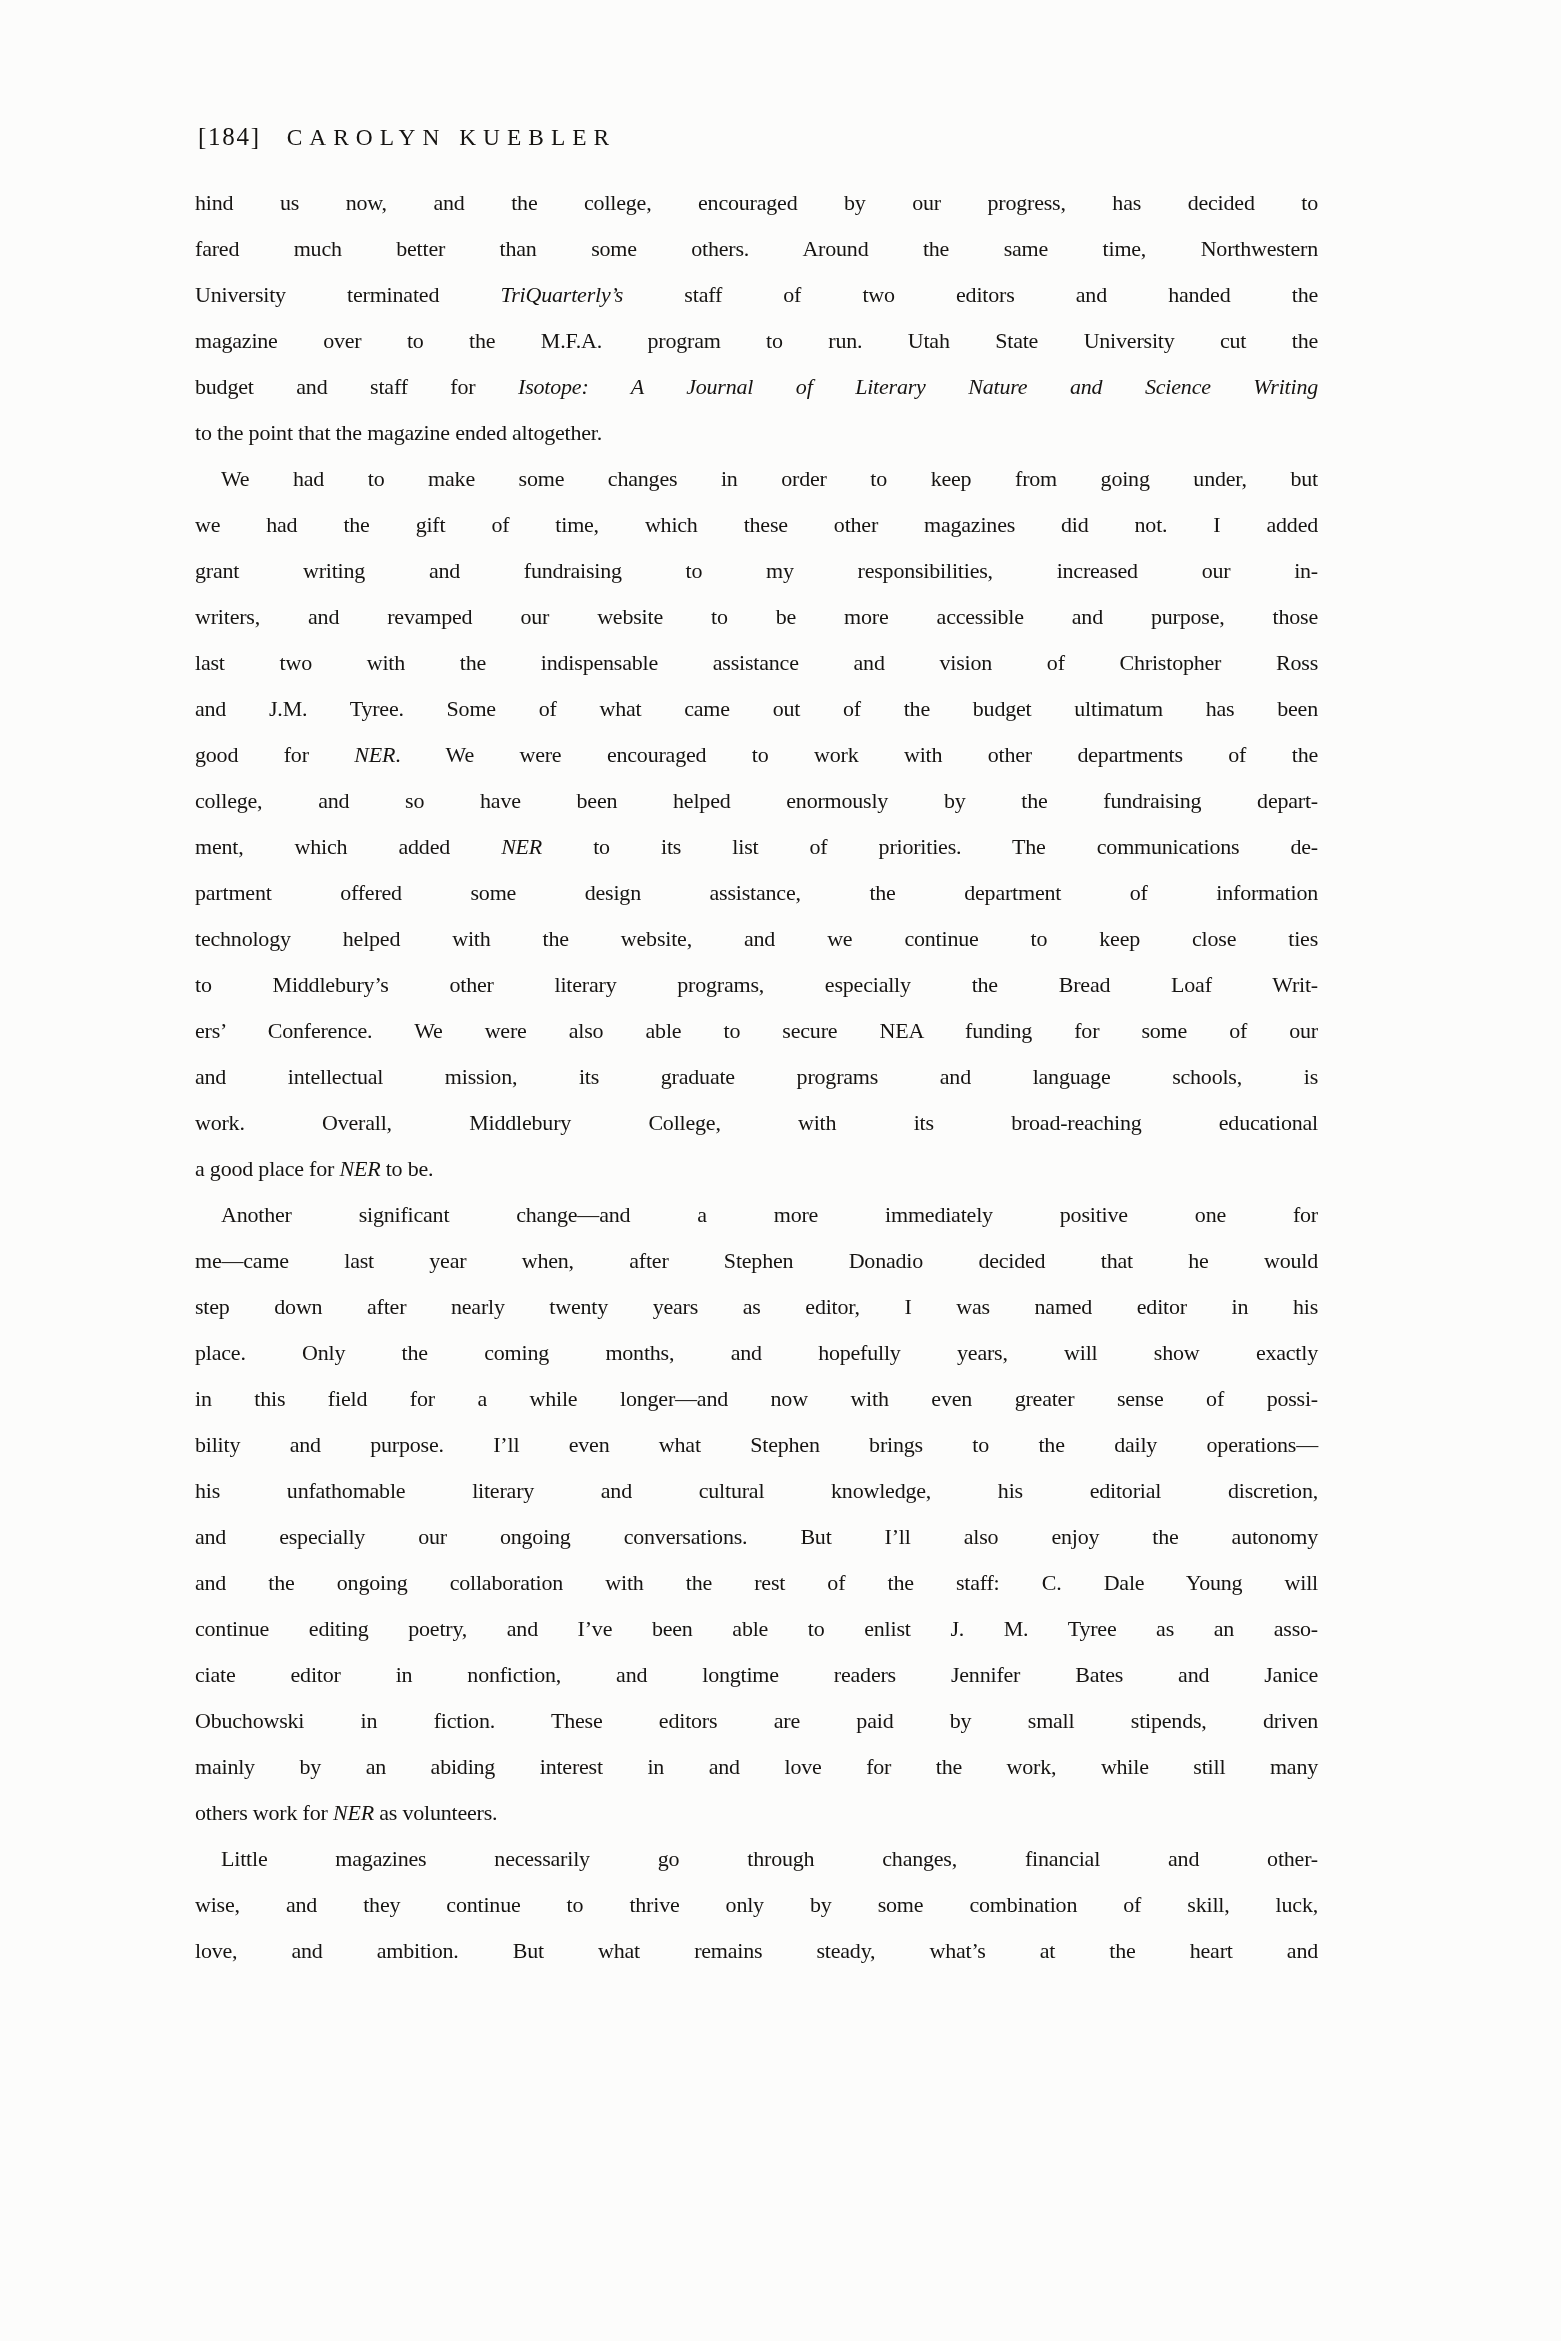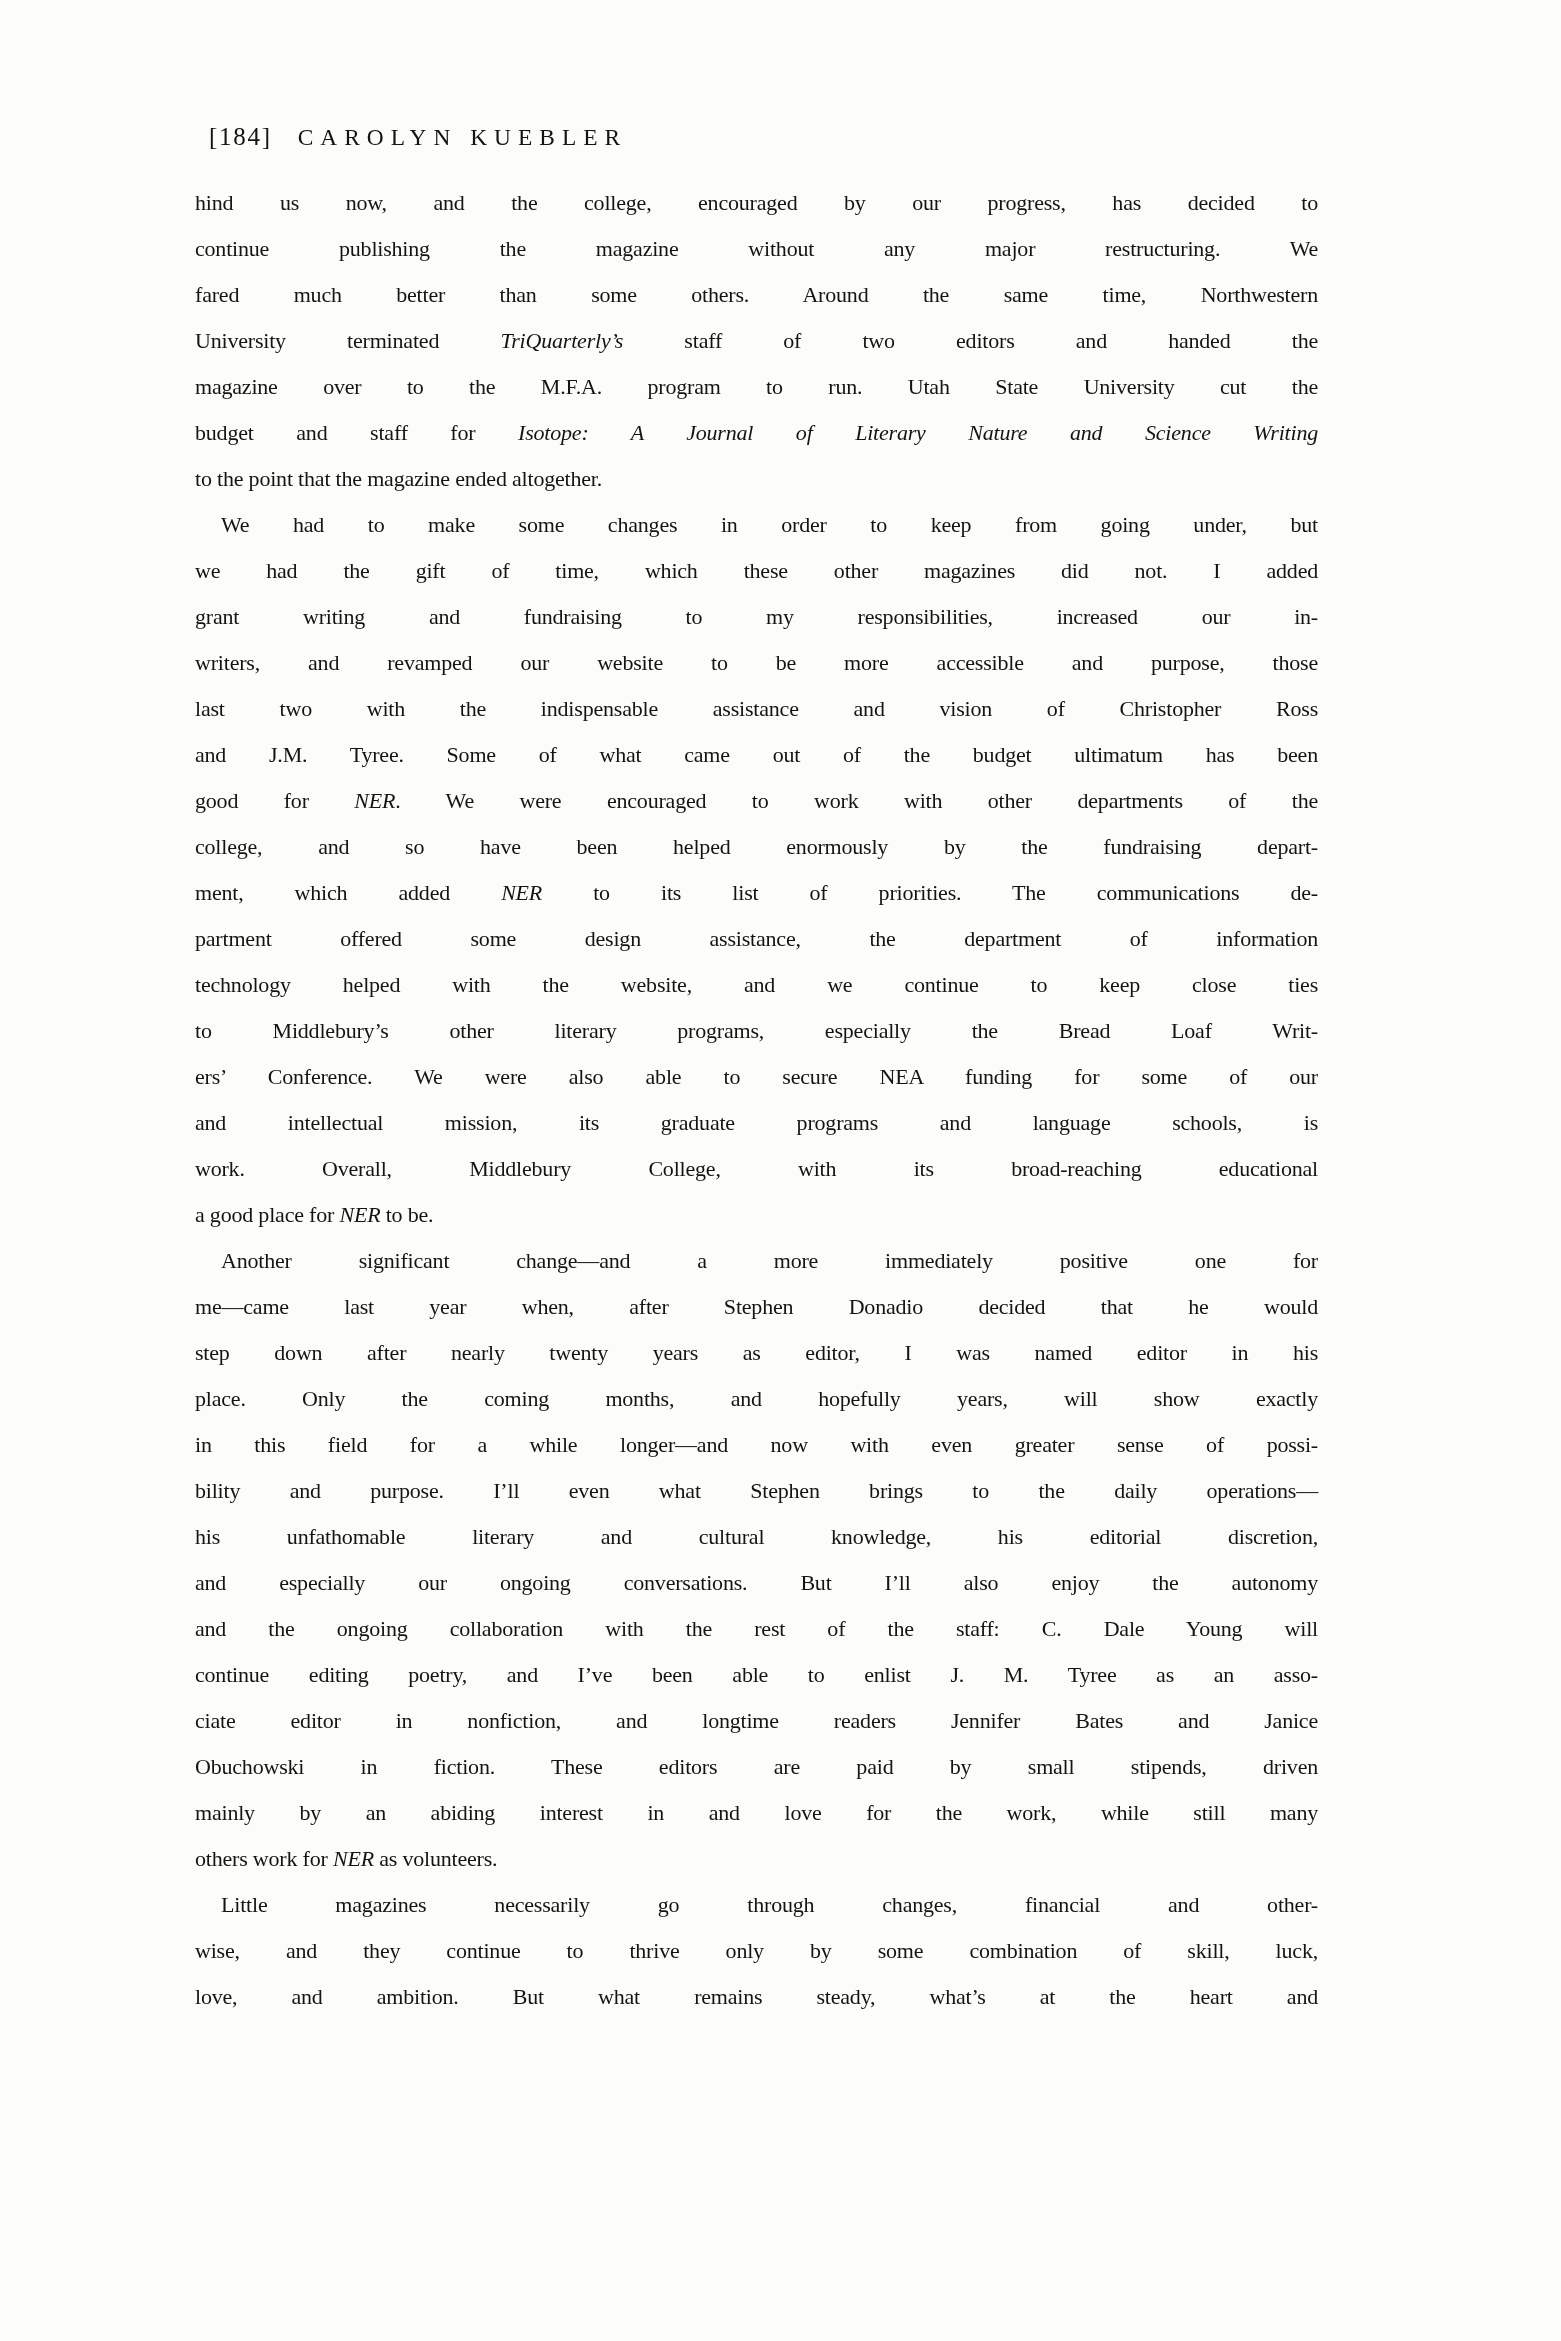--- a/index.html
+++ b/index.html
@@ -15,21 +15,21 @@
     position: relative;
     width: 1561px;
     height: 2342px;
     background: #fcfcfb;
     font-family: "Liberation Serif", serif;
     color: #161412;
     overflow: hidden;
   }
   .runninghead {
     position: absolute;
-    left: 209px;
+    left: 198px;
     top: 124px;
     font-size: 25px;
     line-height: 25px;
     white-space: nowrap;
     color: #161412;
   }
   .folio {
     letter-spacing: 1.7px;
   }
   .author {
@@ -64,21 +64,20 @@
 </style>
 </head>
 <body>
 
 <div class="page">
   <div class="runninghead">
     <span class="folio">[184]</span><span class="author">CAROLYN KUEBLER</span>
   </div>
   <main class="body-text">
       <div class="line"><span>hind us now, and the college, encouraged by our progress, has decided to</span></div>
-      <div class="line"><span>continue publishing the magazine without any major restructuring. We</span></div>
       <div class="line"><span>fared much better than some others. Around the same time, Northwestern</span></div>
       <div class="line"><span>University terminated </span><em>TriQuarterly’s</em><span> staff of two editors and handed the</span></div>
       <div class="line"><span>magazine over to the M.F.A. program to run. Utah State University cut the</span></div>
       <div class="line"><span>budget and staff for </span><em>Isotope: A Journal of Literary Nature and Science Writing</em></div>
       <div class="line short"><span>to the point that the magazine ended altogether.</span></div>
       <div class="line indent"><span>We had to make some changes in order to keep from going under, but</span></div>
       <div class="line"><span>we had the gift of time, which these other magazines did not. I added</span></div>
       <div class="line"><span>grant writing and fundraising to my responsibilities, increased our in-</span></div>
       <div class="line"><span>writers, and revamped our website to be more accessible and purpose, those</span></div>
       <div class="line"><span>last two with the indispensable assistance and vision of Christopher Ross</span></div>

